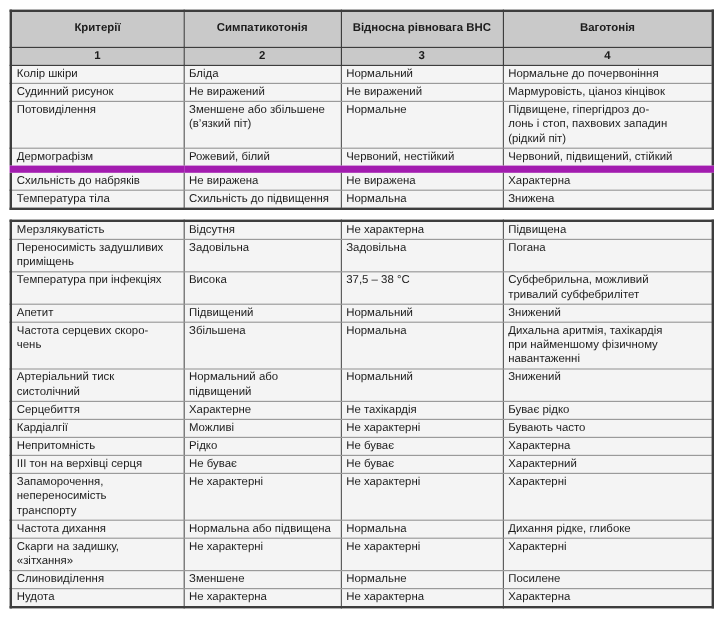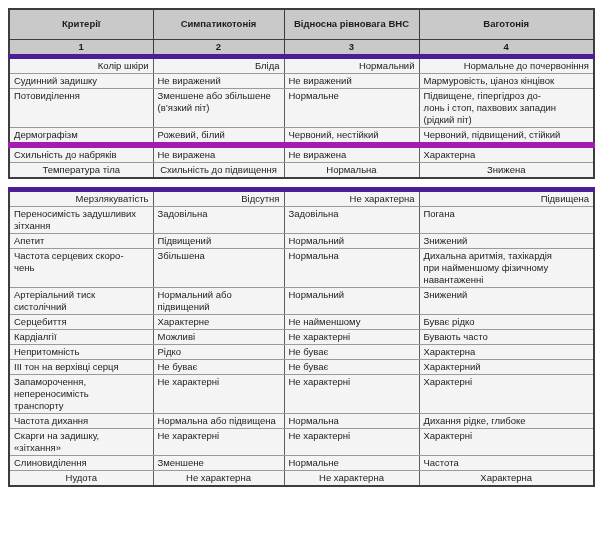--- a/index.html
+++ b/index.html
@@ -45,22 +45,22 @@
   tr.head-num th  { height: 14px; font-size: 9.5px; }
   tbody td {
     background: #f4f4f4;
     vertical-align: top;
     padding: 1px 4px 1px 4px;
     border-top: 1px solid #9a9a9a;
     border-bottom: 1px solid #9a9a9a;
     white-space: pre-line;
   }
   table { border: 2px solid #3d3d3d; }
-  tbody tr:first-child td { border-top: 5px solid #4c1d95; text-align: right; }
-  tbody tr:last-child td { border-bottom: 1px solid #3d3d3d; text-align: center; }
+  tbody tr:first-child td { border-top: 1px solid #4c1d95; }
+  tbody tr:last-child td { border-bottom: 1px solid #3d3d3d; }
   
   #body1 tr:nth-child(5) td { border-top: 6px solid #a21caf; }
 </style>
 </head>
 <body>
 
 <div class="page">
 
   <table>
     <colgroup>
@@ -84,21 +84,21 @@
       </tr>
     </thead>
     <tbody id="body1">
         <tr>
           <td>Колір шкіри</td>
           <td>Бліда</td>
           <td>Нормальний</td>
           <td>Нормальне до почервоніння</td>
         </tr>
         <tr>
-          <td>Судинний задишку</td>
+          <td>Судинний рисунок</td>
           <td>Не виражений</td>
           <td>Не виражений</td>
           <td>Мармуровість, ціаноз кінцівок</td>
         </tr>
         <tr>
           <td>Потовиділення</td>
           <td>Зменшене або збільшене
 (в’язкий піт)</td>
           <td>Нормальне</td>
           <td>Підвищене, гіпергідроз до-
@@ -135,24 +135,31 @@
     </colgroup>
     <tbody id="body2">
         <tr>
           <td>Мерзлякуватість</td>
           <td>Відсутня</td>
           <td>Не характерна</td>
           <td>Підвищена</td>
         </tr>
         <tr>
           <td>Переносимість задушливих
-зітхання</td>
+приміщень</td>
           <td>Задовільна</td>
           <td>Задовільна</td>
           <td>Погана</td>
+        </tr>
+        <tr>
+          <td>Температура при інфекціях</td>
+          <td>Висока</td>
+          <td>37,5 – 38 °С</td>
+          <td>Субфебрильна, можливий
+тривалий субфебрилітет</td>
         </tr>
         <tr>
           <td>Апетит</td>
           <td>Підвищений</td>
           <td>Нормальний</td>
           <td>Знижений</td>
         </tr>
         <tr>
           <td>Частота серцевих скоро-
 чень</td>
@@ -166,21 +173,21 @@
           <td>Артеріальний тиск
 систолічний</td>
           <td>Нормальний або
 підвищений</td>
           <td>Нормальний</td>
           <td>Знижений</td>
         </tr>
         <tr>
           <td>Серцебиття</td>
           <td>Характерне</td>
-          <td>Не найменшому</td>
+          <td>Не тахікардія</td>
           <td>Буває рідко</td>
         </tr>
         <tr>
           <td>Кардіалгії</td>
           <td>Можливі</td>
           <td>Не характерні</td>
           <td>Бувають часто</td>
         </tr>
         <tr>
           <td>Непритомність</td>
@@ -212,21 +219,21 @@
           <td>Скарги на задишку,
 «зітхання»</td>
           <td>Не характерні</td>
           <td>Не характерні</td>
           <td>Характерні</td>
         </tr>
         <tr>
           <td>Слиновиділення</td>
           <td>Зменшене</td>
           <td>Нормальне</td>
-          <td>Частота</td>
+          <td>Посилене</td>
         </tr>
         <tr>
           <td>Нудота</td>
           <td>Не характерна</td>
           <td>Не характерна</td>
           <td>Характерна</td>
         </tr>
       </tbody>
   </table>
 

